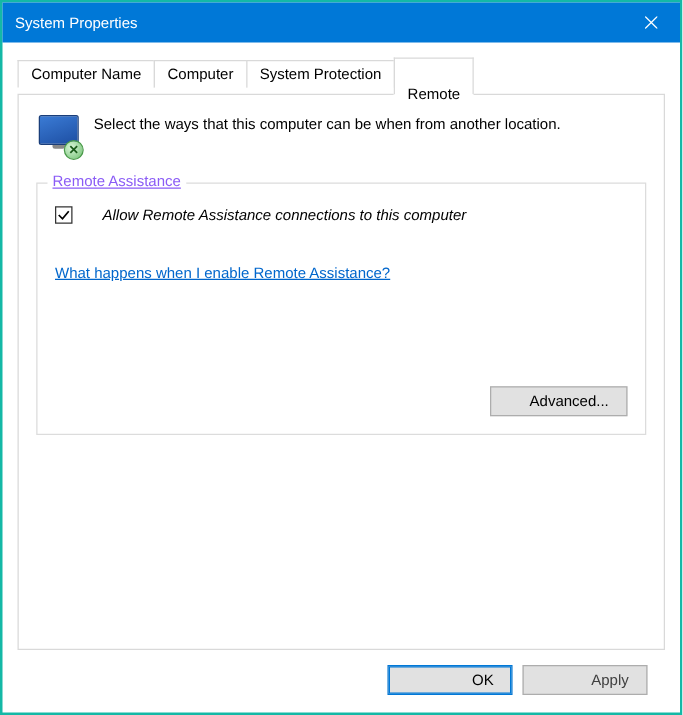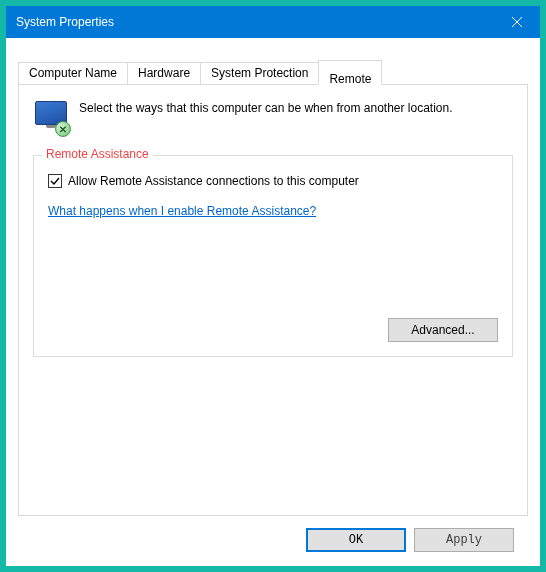--- a/index.html
+++ b/index.html
@@ -8,21 +8,21 @@
     font-family: "Segoe UI", Tahoma, sans-serif;
     font-size: 12px;
     background: #fff;
     width: 546px;
     height: 572px;
     overflow: hidden;
   }
   .window {
     width: 546px;
     height: 572px;
-    border: 6px solid #14b8a6;
+    border: 2px solid #14b8a6;
     display: flex;
     flex-direction: column;
     background: #fff;
   }
   .titlebar {
     background: #0078d7;
     color: #fff;
     height: 32px;
     display: flex;
     align-items: center;
@@ -43,41 +43,40 @@
     flex: 1;
     padding: 12px 12px 0 12px;
     display: flex;
     flex-direction: column;
   }
   .tabs {
     display: flex;
     position: relative;
     margin-bottom: -1px;
     z-index: 2;
-    margin-top: 10px;
   }
   .tab {
     border: 1px solid #d9d9d9;
     border-bottom: none;
     background: #fff;
     padding: 4px 10px 5px 10px;
     font-size: 12px;
     color: #000;
     margin-right: -1px;
     cursor: pointer;
     position: relative;
     top: 2px;
     height: 22px;
     line-height: 13px;
   }
   .tab.active {
     background: #fff;
     border-bottom: 1px solid #fff;
     top: 0;
-    padding-top: 12px;
+    padding-top: 22px;
     padding-bottom: 6px;
     height: 25px;
     z-index: 3;
   }
   .tabpanel {
     border: 1px solid #d9d9d9;
     background: #fff;
     flex: 1;
     padding: 14px 14px 14px 14px;
     position: relative;
@@ -143,27 +142,29 @@
     position: relative;
     height: 202px;
   }
   .groupbox-title {
     position: absolute;
     top: -9px;
     left: 8px;
     background: #fff;
     padding: 0 4px;
     font-size: 12px;
-    color: #ef4444;
+    color: #8b5cf6;
+    text-decoration: underline;
   }
   .checkbox-row {
     display: flex;
     align-items: center;
-    gap: 6px;
-    margin-bottom: 16px;
+    gap: 24px;
+    margin-bottom: 32px;
+    font-style: italic;
   }
   .chk {
     width: 14px;
     height: 14px;
     border: 1px solid #333;
     background: #fff;
     display: flex;
     align-items: center;
     justify-content: center;
     flex-shrink: 0;
@@ -189,51 +190,52 @@
   .btn {
     min-width: 110px;
     height: 24px;
     border: 1px solid #adadad;
     background: #e1e1e1;
     font-family: inherit;
     font-size: 12px;
     color: #000;
     padding: 0 14px;
     cursor: pointer;
+    text-align: right;
   }
   .btn.default { border: 1px solid #0078d7; box-shadow: inset 0 0 0 1px #0078d7; }
   .btn:disabled { color: #404040; cursor: default; }
   .dialog-buttons {
     display: flex;
     justify-content: flex-end;
     gap: 8px;
     padding: 12px 14px 14px 0;
   }
-  .dialog-buttons .btn { min-width: 100px; font-family: Liberation Mono, monospace; }
+  .dialog-buttons .btn { min-width: 100px; }
 </style>
 </head>
 <body>
 
 <div class="window">
 
   <div class="titlebar">
     <div class="title">System Properties</div>
     <div class="close">
       <svg width="10" height="10" viewBox="0 0 10 10">
         <line x1="0" y1="0" x2="10" y2="10"></line>
         <line x1="10" y1="0" x2="0" y2="10"></line>
       </svg>
     </div>
   </div>
 
   <div class="body">
 
     <div class="tabs">
       <div class="tab">Computer Name</div>
-      <div class="tab">Hardware</div>
+      <div class="tab">Computer</div>
       <div class="tab">System Protection</div>
       <div class="tab active">Remote</div>
     </div>
 
     <div class="tabpanel">
 
       <div class="intro">
         <div class="icon">
           <div class="monitor"></div>
           <div class="badge">✕</div>

